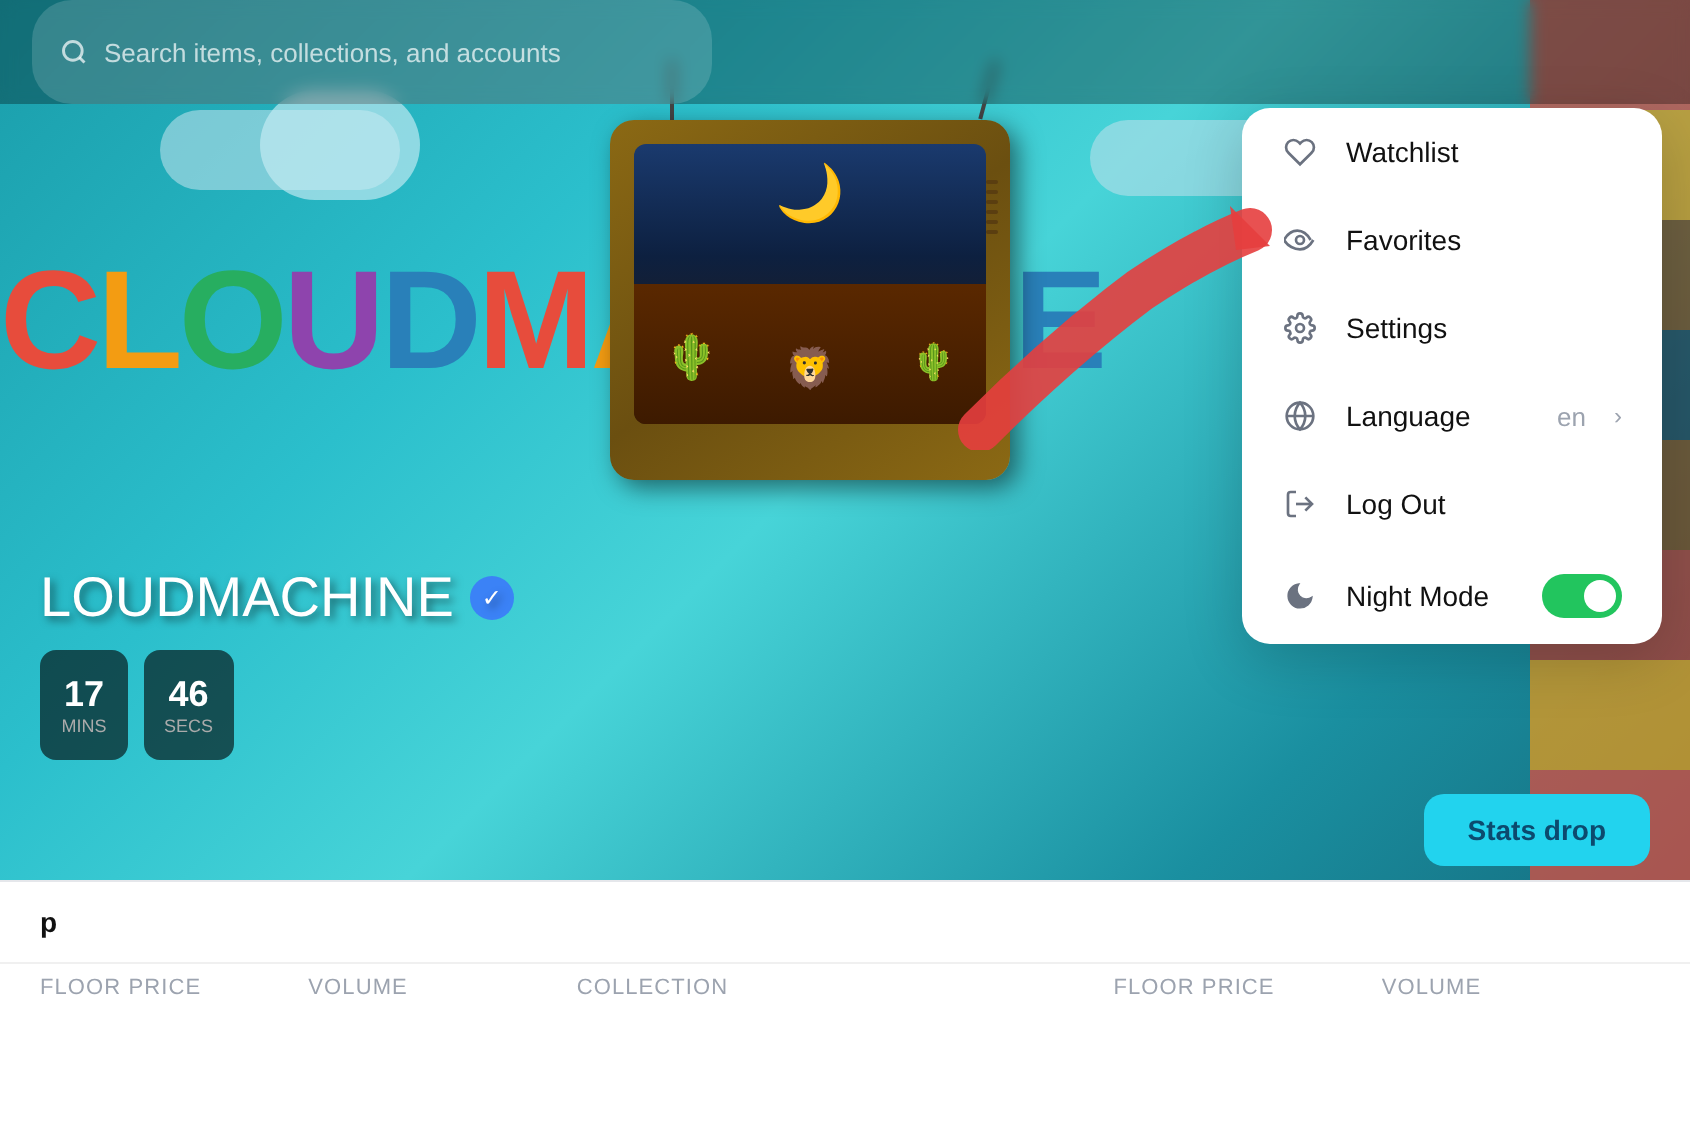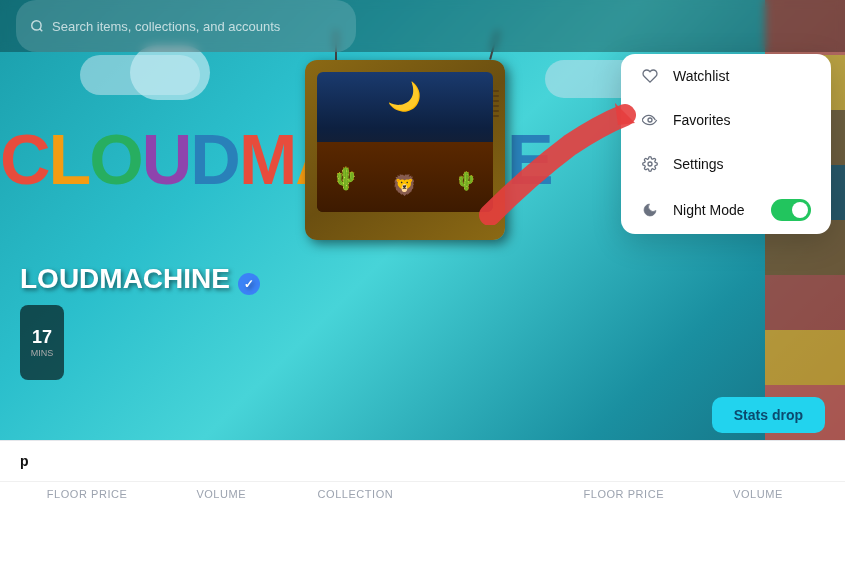--- a/index.html
+++ b/index.html
@@ -24,24 +24,24 @@
     
     .hero-content {
       position: absolute;
       bottom: 60px;
       left: 20px;
     }
 
     .hero-title {
       color: white;
       font-size: 28px;
-      font-weight: 700;
+      font-weight: 400;
       text-shadow: 2px 2px 4px rgba(0,0,0,0.5);
       display: flex;
-      align-items: flex-end;
+      align-items: center;
       gap: 8px;
     }
 
     .verified-badge {
       width: 22px;
       height: 22px;
       background: #3b82f6;
       border-radius: 50%;
       display: inline-flex;
       align-items: center;
@@ -53,21 +53,21 @@
     .countdown {
       display: flex;
       gap: 8px;
       margin-top: 10px;
     }
 
     .countdown-box {
       background: rgba(0,0,0,0.6);
       color: white;
       border-radius: 8px;
-      padding: 22px 10px;
+      padding: 12px 10px;
       text-align: center;
       min-width: 44px;
     }
 
     .countdown-num {
       font-size: 18px;
       font-weight: 700;
     }
 
     .countdown-label {
@@ -235,21 +235,20 @@
       font-weight: 500;
     }
 
     .table-headers {
       display: flex;
       padding: 6px 20px;
       font-size: 11px;
       color: #9ca3af;
       text-transform: uppercase;
       letter-spacing: 0.05em;
-      text-align: center;
     }
 
     .th { flex: 1; }
 
     
     .dropdown-menu {
       position: absolute;
       top: 54px;
       right: 14px;
       width: 210px;
@@ -411,20 +410,24 @@
   <div class="hero-content">
     <div class="hero-title">
       <span>LOUDMACHINE</span>
       <span class="verified-badge">✓</span>
     </div>
     <div class="countdown">
       <div class="countdown-box">
         <div class="countdown-num">17</div>
         <div class="countdown-label">MINS</div>
       </div>
+      <div class="countdown-box">
+        <div class="countdown-num">46</div>
+        <div class="countdown-label">SECS</div>
+      </div>
     </div>
   </div>
 </div>
 
 <div class="navbar">
   <div class="search-bar">
     <svg width="14" height="14" viewBox="0 0 24 24" fill="none" stroke="rgba(255,255,255,0.7)" stroke-width="2.5">
       <circle cx="11" cy="11" r="8"></circle>
         <path d="m21 21-4.35-4.35"></path>
     </svg>
@@ -474,21 +477,42 @@
   <div class="menu-item">
     <span class="menu-icon">
       <svg width="16" height="16" viewBox="0 0 24 24" fill="none" stroke="#6b7280" stroke-width="2">
         <circle cx="12" cy="12" r="3"></circle>
           <path d="M19.4 15a1.65 1.65 0 0 0 .33 1.82l.06.06a2 2 0 0 1-2.83 2.83l-.06-.06a1.65 1.65 0 0 0-1.82-.33 1.65 1.65 0 0 0-1 1.51V21a2 2 0 0 1-4 0v-.09A1.65 1.65 0 0 0 9 19.4a1.65 1.65 0 0 0-1.82.33l-.06.06a2 2 0 0 1-2.83-2.83l.06-.06A1.65 1.65 0 0 0 4.68 15a1.65 1.65 0 0 0-1.51-1H3a2 2 0 0 1 0-4h.09A1.65 1.65 0 0 0 4.6 9a1.65 1.65 0 0 0-.33-1.82l-.06-.06a2 2 0 0 1 2.83-2.83l.06.06A1.65 1.65 0 0 0 9 4.68a1.65 1.65 0 0 0 1-1.51V3a2 2 0 0 1 4 0v.09a1.65 1.65 0 0 0 1 1.51 1.65 1.65 0 0 0 1.82-.33l.06-.06a2 2 0 0 1 2.83 2.83l-.06.06A1.65 1.65 0 0 0 19.4 9a1.65 1.65 0 0 0 1.51 1H21a2 2 0 0 1 0 4h-.09a1.65 1.65 0 0 0-1.51 1z"></path>
       </svg>
     </span>
     <span class="menu-label">Settings</span>
   </div>
 
-
+  <div class="menu-item">
+    <span class="menu-icon">
+      <svg width="16" height="16" viewBox="0 0 24 24" fill="none" stroke="#6b7280" stroke-width="2">
+        <circle cx="12" cy="12" r="10"></circle>
+          <path d="M2 12h20M12 2a15.3 15.3 0 0 1 4 10 15.3 15.3 0 0 1-4 10 15.3 15.3 0 0 1-4-10 15.3 15.3 0 0 1 4-10z"></path>
+      </svg>
+    </span>
+    <span class="menu-label">Language</span>
+    <span class="menu-sub">en</span>
+    <span class="language-arrow">›</span>
+  </div>
+
+  <div class="menu-item">
+    <span class="menu-icon">
+      <svg width="16" height="16" viewBox="0 0 24 24" fill="none" stroke="#6b7280" stroke-width="2">
+        <path d="M9 21H5a2 2 0 0 1-2-2V5a2 2 0 0 1 2-2h4"></path>
+          <polyline points="16 17 21 12 16 7"></polyline>
+          <line x1="21" y1="12" x2="9" y2="12"></line>
+      </svg>
+    </span>
+    <span class="menu-label">Log Out</span>
+  </div>
 
   <div class="menu-item">
     <span class="menu-icon">
       <svg width="16" height="16" viewBox="0 0 24 24" fill="#6b7280" stroke="#6b7280" stroke-width="1">
         <path d="M21 12.79A9 9 0 1 1 11.21 3 7 7 0 0 0 21 12.79z"></path>
       </svg>
     </span>
     <span class="menu-label">Night Mode</span>
     <div class="toggle">
       <div class="toggle-knob"></div>

